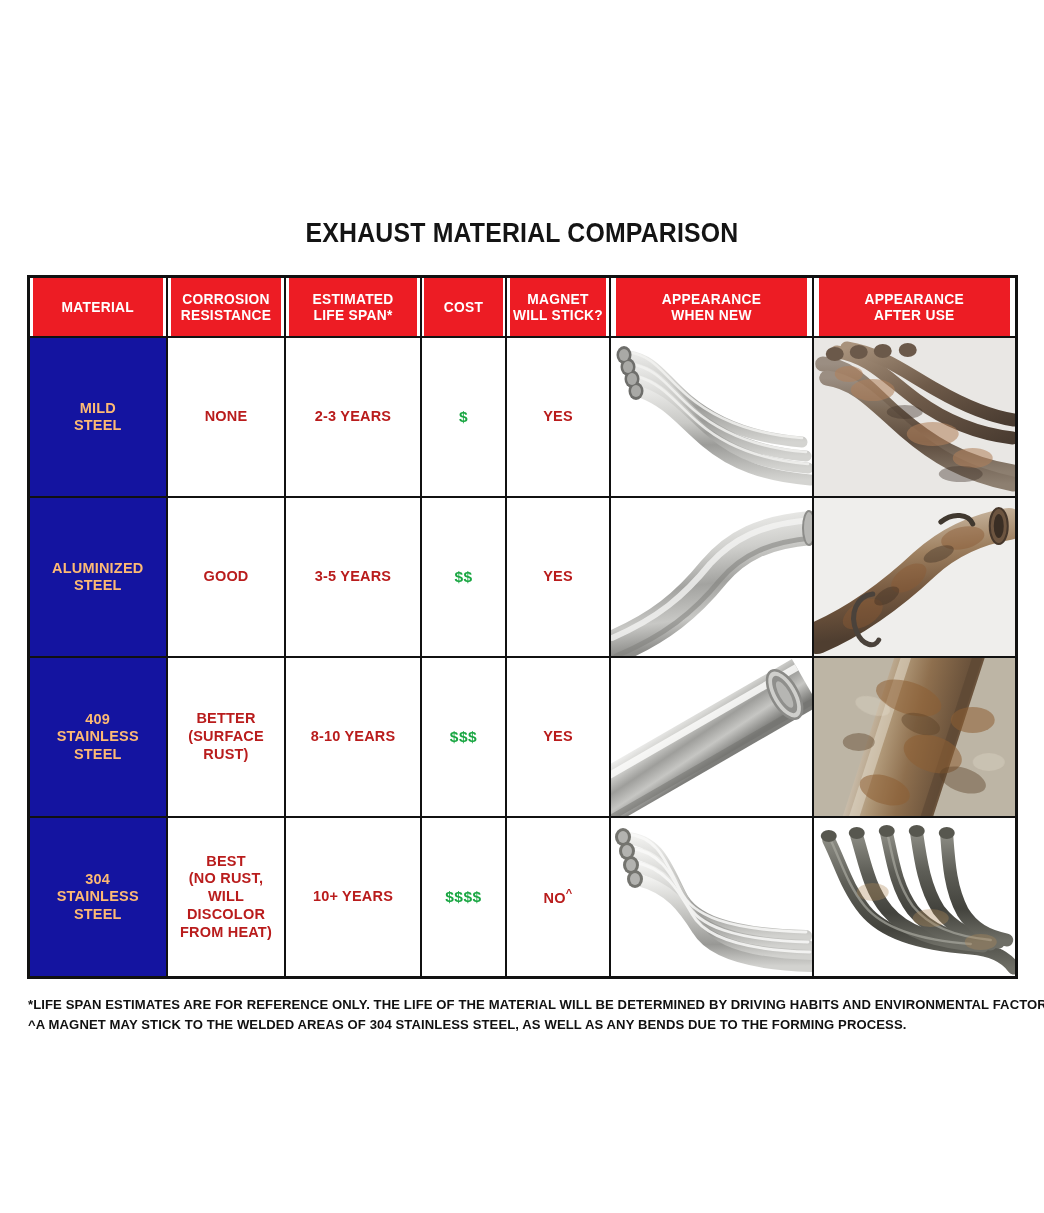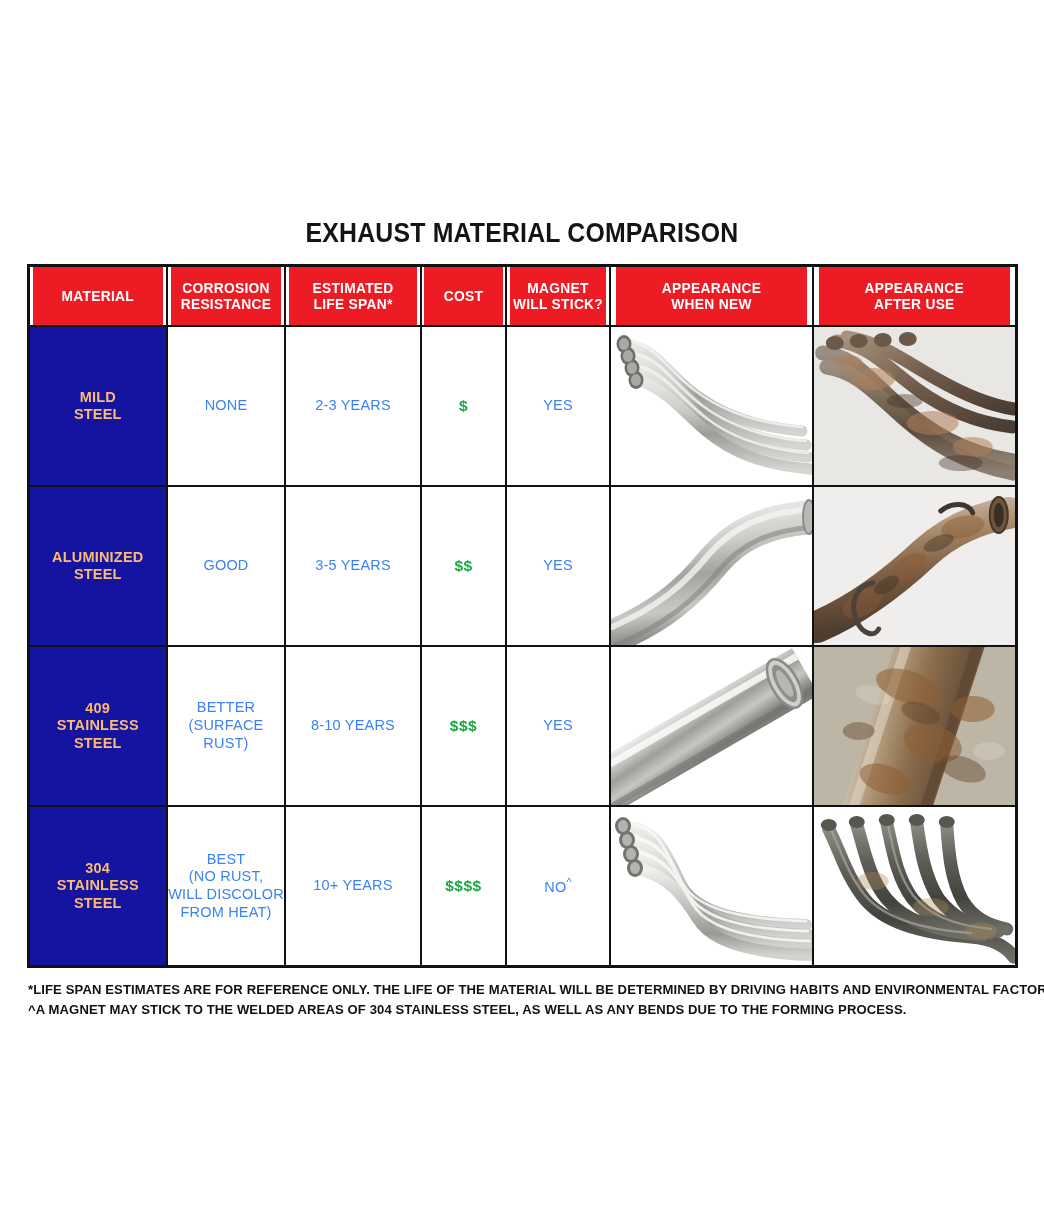--- a/index.html
+++ b/index.html
@@ -32,21 +32,21 @@
     font-size: 27px;
     letter-spacing: 0.2px;
     color: #141414;
     padding-top: 218px;
     padding-bottom: 10px;
     text-transform: uppercase;
     transform: scaleX(0.92);
   }
   table.cmp {
     border-collapse: collapse;
-    margin: 5px auto;
+    margin: 16px auto;
     width: 988px;
     table-layout: fixed;
     border: 3px solid #111;
   }
   table.cmp td, table.cmp th {
     border: 2px solid #111;
     padding: 0;
     vertical-align: middle;
     text-align: center;
   }
@@ -65,22 +65,22 @@
     background: #1414a0;
     color: #fdba74;
     font-weight: bold;
     font-size: 14.5px;
     line-height: 1.18;
     text-transform: uppercase;
     letter-spacing: 0.2px;
   }
   .txt-cell {
     background: #ffffff;
-    color: #3b82f6;
-    font-weight: normal;
+    color: #b91c1c;
+    font-weight: bold;
     font-size: 14.5px;
     line-height: 1.22;
     text-transform: uppercase;
     letter-spacing: 0.2px;
   }
   .cost-cell {
     color: #19a642;
     font-weight: bold;
     font-size: 15.5px;
     letter-spacing: 0.5px;

